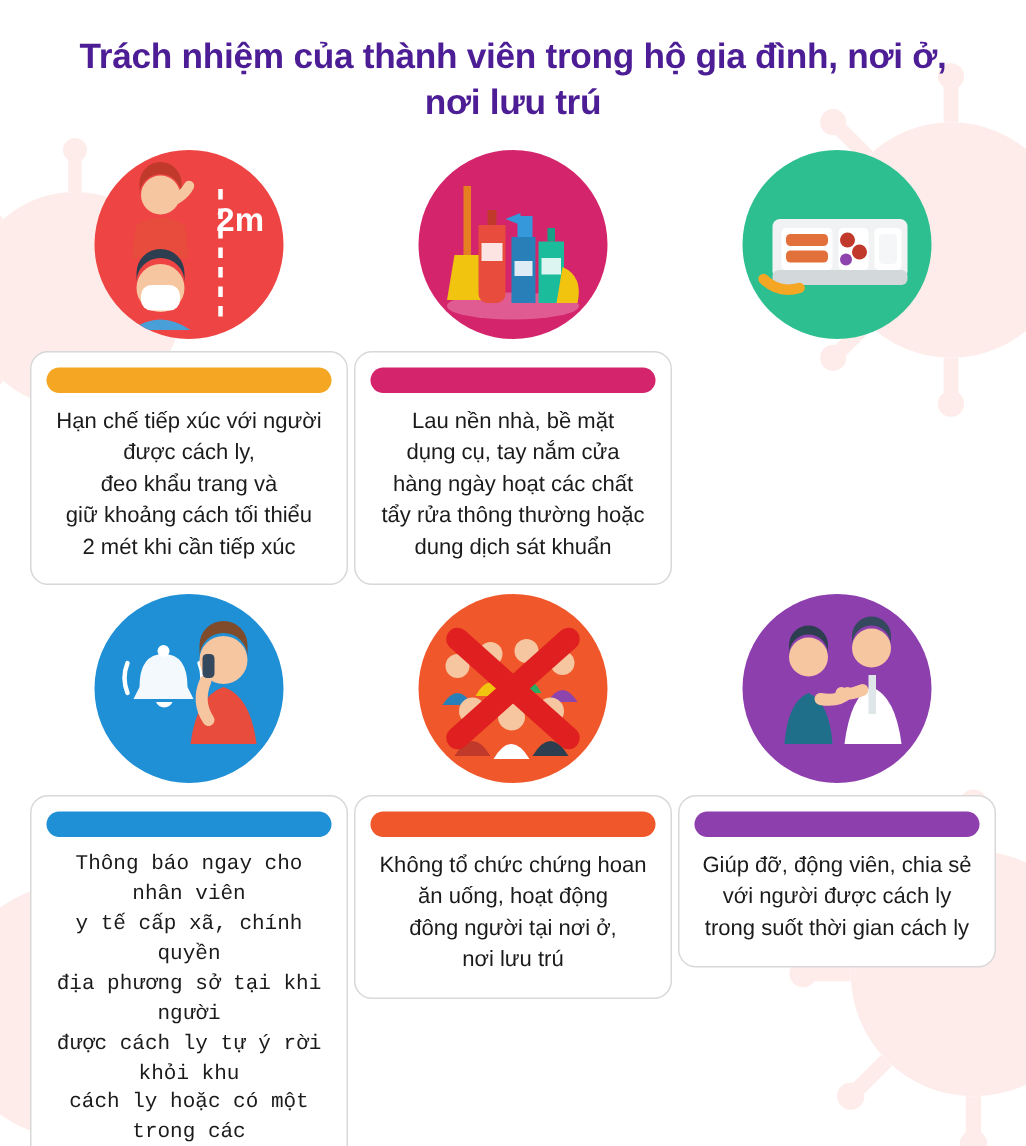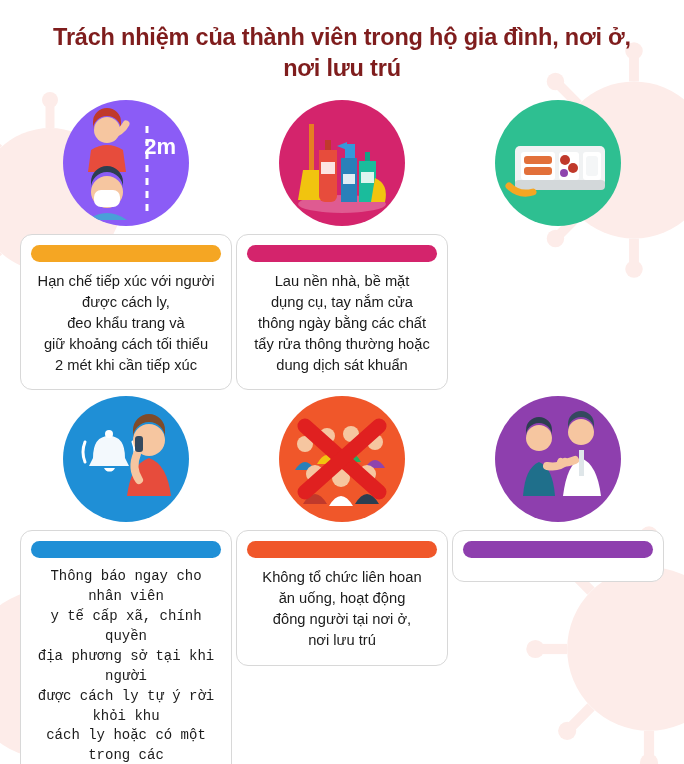--- a/index.html
+++ b/index.html
@@ -20,21 +20,21 @@
     pointer-events: none;
   }
   .page {
     position: relative;
     z-index: 2;
     padding: 0 14px;
     box-sizing: border-box;
   }
   .title {
     text-align: center;
-    color: #7f1d1d;
+    color: #4c1d95;
     font-weight: bold;
     font-size: 23.5px;
     line-height: 1.32;
     padding: 22px 24px 16px 24px;
     letter-spacing: -0.2px;
   }
   .grid {
     display: flex;
     flex-wrap: wrap;
     justify-content: space-between;
@@ -184,21 +184,21 @@
 </svg>
 
 <div class="page">
 
   <div class="title">Trách nhiệm của thành viên trong hộ gia đình,
 nơi ở, nơi lưu trú</div>
 
   <div class="grid">
 
     <div class="card">
-      <div class="circle" style="background:#8b5cf6">
+      <div class="circle" style="background:#ef4444">
         <svg class="svgwrap" viewBox="0 0 126 126">
 
           <circle cx="44" cy="30" r="13" fill="#f6c6a0"></circle>
           <path d="M30 30 a14 14 0 0 1 28 0 l0 -8 a14 14 0 0 0 -28 0z" fill="#c0392b"></path>
           <path d="M28 50 q16 -10 32 0 l3 22 h-38z" fill="#e74c3c"></path>
           <path d="M47 36 q12 -4 16 -12" stroke="#f6c6a0" stroke-width="7" fill="none" stroke-linecap="round"></path>
 
           <circle cx="44" cy="92" r="16" fill="#f6c6a0"></circle>
           <path d="M28 88 a16 16 0 0 1 32 0 l0 -6 a16 16 0 0 0 -32 0z" fill="#2c3e50"></path>
           <rect x="31" y="90" width="26" height="17" rx="7" fill="#ffffff"></rect>
@@ -239,21 +239,21 @@
           <path d="M80 61 h17 v41 h-17z" fill="#1abc9c"></path>
           <rect x="82" y="72" width="13" height="11" fill="#ffffff" opacity="0.85"></rect>
 
           <path d="M96 78 q14 6 10 24 h-14z" fill="#f1c40f"></path>
         </svg>
       </div>
       <div class="panel">
         <div class="bar" style="background:#d4246c"></div>
         <div class="caption">Lau nền nhà, bề mặt
 dụng cụ, tay nắm cửa
-thông ngày bằng các chất
+hàng ngày hoạt các chất
 tẩy rửa thông thường hoặc
 dung dịch sát khuẩn</div>
       </div>
     </div>
 
     <div class="card">
       <div class="circle" style="background:#2ebf91">
         <svg class="svgwrap" viewBox="0 0 126 126">
           <rect x="20" y="46" width="90" height="40" rx="5" fill="#f0f2f3"></rect>
           <rect x="20" y="80" width="90" height="10" rx="4" fill="#d3d8da"></rect>
@@ -322,21 +322,21 @@
           </g>
 
           <g stroke="#e02020" stroke-width="15" stroke-linecap="round">
             <line x1="26" y1="30" x2="100" y2="96"></line>
             <line x1="100" y1="30" x2="26" y2="96"></line>
           </g>
         </svg>
       </div>
       <div class="panel">
         <div class="bar" style="background:#f0572a"></div>
-        <div class="caption">Không tổ chức liên hoan
+        <div class="caption">Không tổ chức chứng hoan
 ăn uống, hoạt động
 đông người tại nơi ở,
 nơi lưu trú</div>
       </div>
     </div>
 
     <div class="card">
       <div class="circle" style="background:#8e3fae">
         <svg class="svgwrap" viewBox="0 0 126 126">
 
@@ -347,17 +347,20 @@
 
           <circle cx="86" cy="36" r="13" fill="#f6c6a0"></circle>
           <path d="M73 34 a13 13 0 0 1 26 0 l0 -6 a13 13 0 0 0 -26 0z" fill="#34495e"></path>
           <path d="M68 100 q4 -32 18 -38 q16 6 20 38z" fill="#ffffff"></path>
           <path d="M80 64 q-10 4 -14 2" stroke="#f6c6a0" stroke-width="8" fill="none" stroke-linecap="round"></path>
           <rect x="84" y="54" width="5" height="26" fill="#dfe6e9"></rect>
         </svg>
       </div>
       <div class="panel">
         <div class="bar" style="background:#8e3fae"></div>
+        <div class="caption">Giúp đỡ, động viên, chia sẻ
+với người được cách ly
+trong suốt thời gian cách ly</div>
       </div>
     </div>
 
   </div>
 </div>
 
 </body></html>

